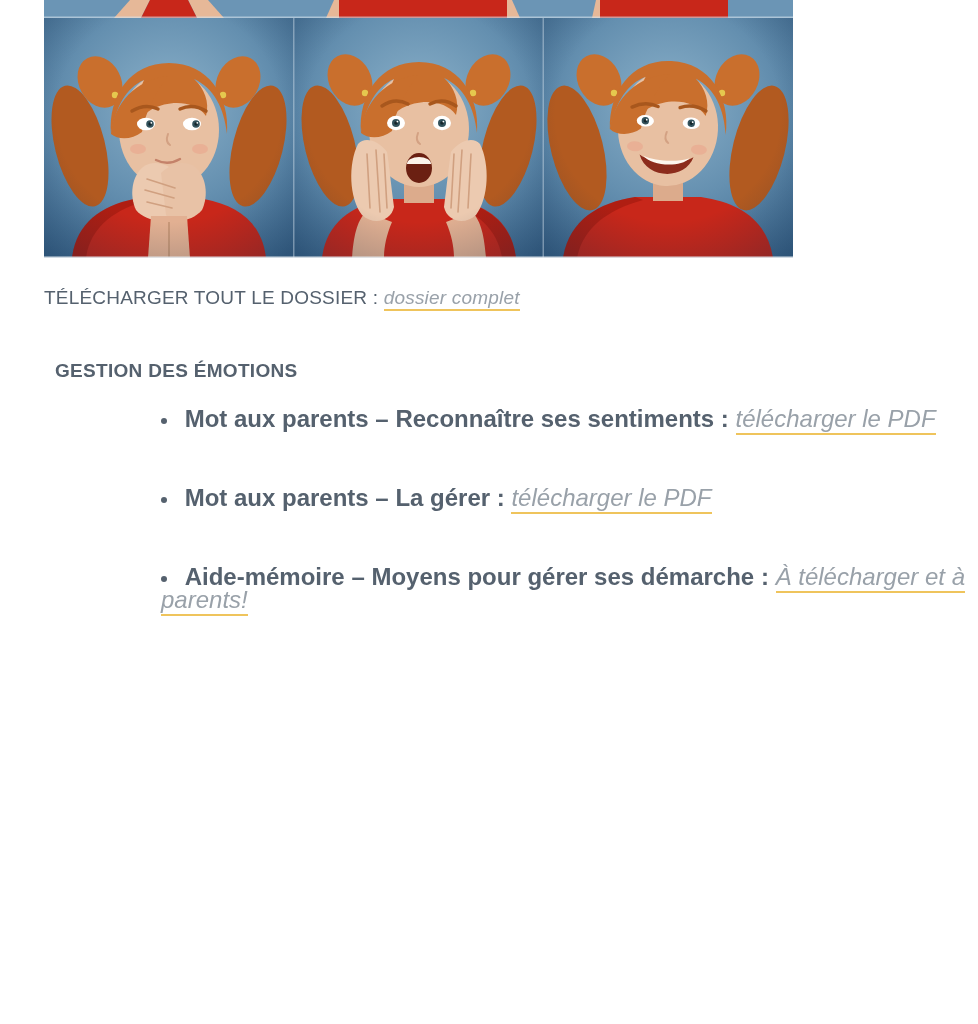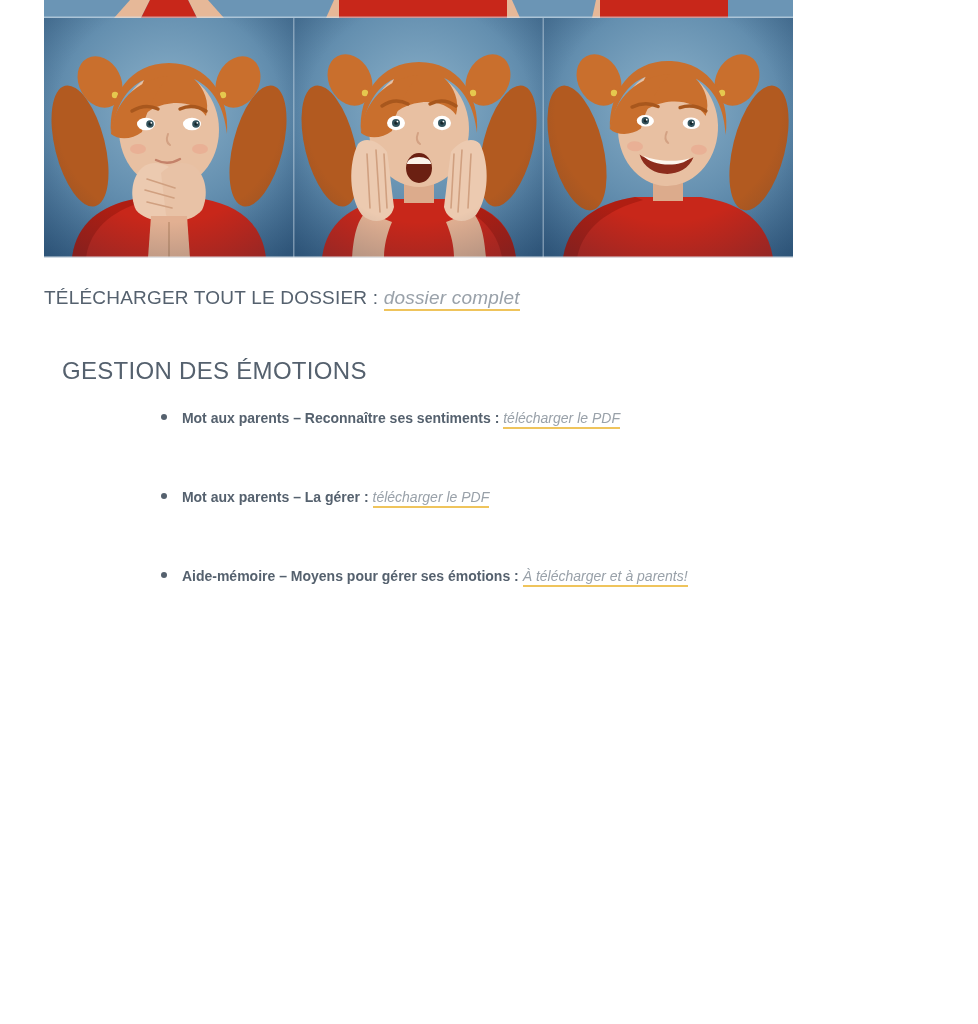--- a/index.html
+++ b/index.html
@@ -18,25 +18,25 @@
     font-family:"Liberation Sans","DejaVu Sans",sans-serif;
     color:var(--text);
     -webkit-font-smoothing:antialiased;
   }
   .content{padding-left:44px;}
   figure.hero{margin:0;width:749px;height:258px;line-height:0;}
   .download-line{
     margin:29px 0 9px;font-size:19px;line-height:22px;letter-spacing:.2px;
   }
   .section-title{
-    margin:51px 18px 0;font-size:24px;line-height:22px;font-weight:400;letter-spacing:.3px;
+    margin:51px 11px 0;font-size:19px;line-height:22px;font-weight:700;letter-spacing:.3px;
   }
   ul.doc-list{list-style:none;margin:25px 0 0;padding:0;}
   ul.doc-list li{
-    margin:0 0 56px 117px;font-size:14px;line-height:23px;
+    margin:0 0 56px 117px;font-size:24px;line-height:23px;
   }
   .bullet{
     display:inline-block;width:6px;height:6px;border-radius:50%;
     background:var(--text);margin-right:11px;vertical-align:3px;
   }
   .item-label{font-weight:bold;color:var(--text);}
   a.doc-link{
     font-style:italic;color:var(--link-text);text-decoration:none;
     border-bottom:2px solid var(--link-underline);padding-bottom:1px;cursor:pointer;
   }
@@ -207,18 +207,18 @@
       <strong class="item-label">Mot aux parents – Reconnaître ses sentiments :</strong>
       <a class="doc-link">télécharger le PDF</a>
     </li>
     <li>
       <span class="bullet"></span>
       <strong class="item-label">Mot aux parents – La gérer :</strong>
       <a class="doc-link">télécharger le PDF</a>
     </li>
     <li>
       <span class="bullet"></span>
-      <strong class="item-label">Aide-mémoire – Moyens pour gérer ses émotions :</strong>
+      <strong class="item-label">Aide-mémoire – Moyens pour gérer ses démarche :</strong>
       <a class="doc-link">À télécharger et à parents!</a>
     </li>
   </ul>
 
 </div>
 
 </body></html>

